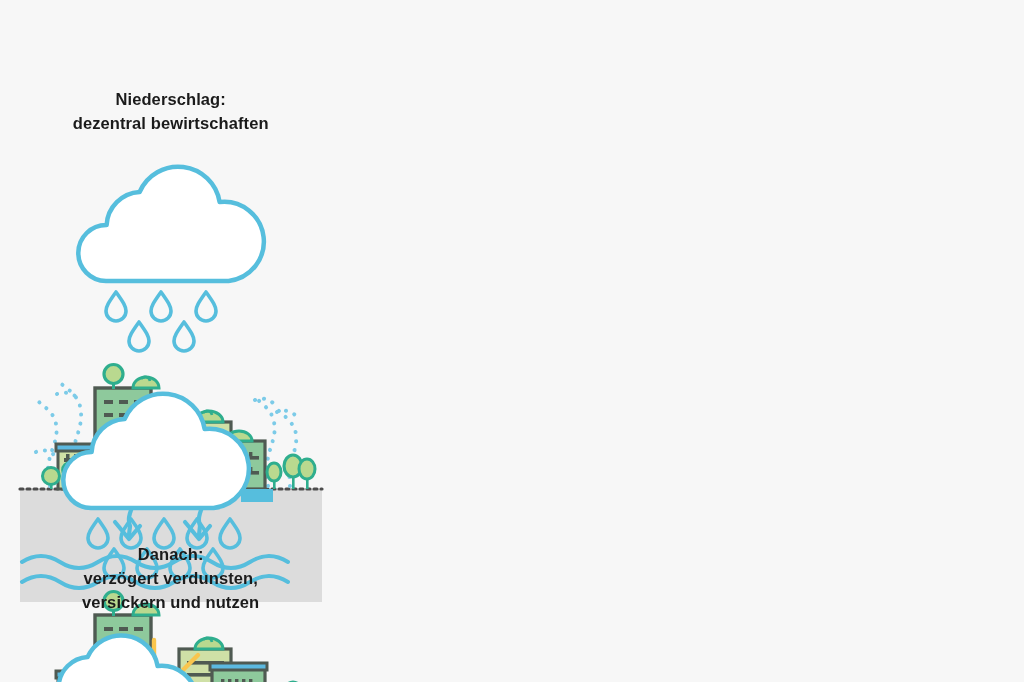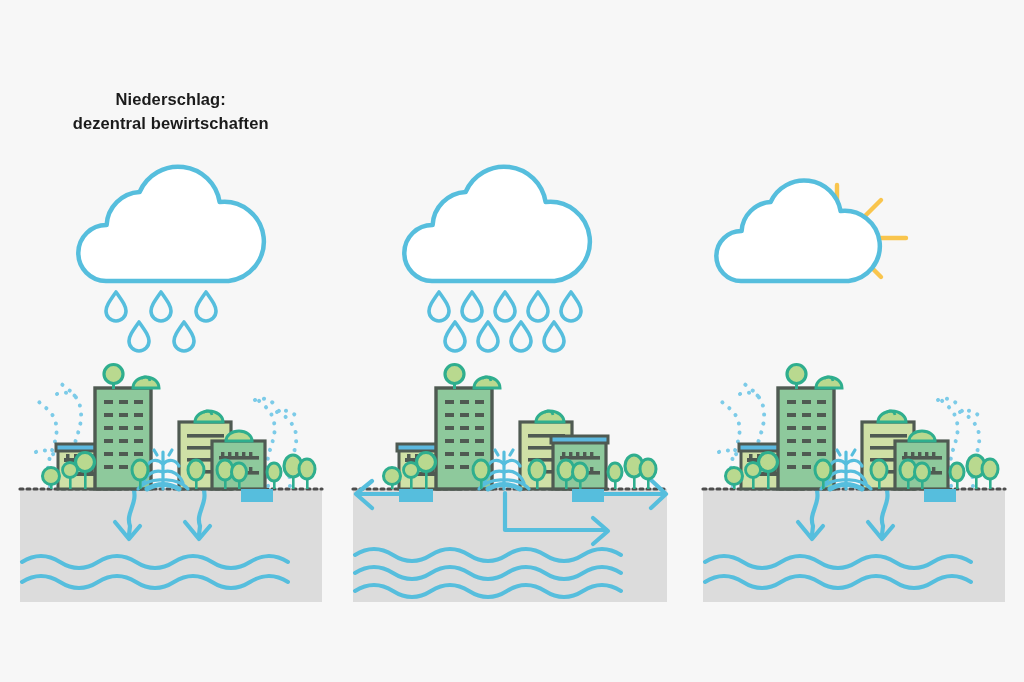--- a/index.html
+++ b/index.html
@@ -20,21 +20,21 @@
     width: 1024px;
     height: 682px;
     background: #f7f7f7;
   }
   .panels {
     position: absolute;
     left: 0; top: 0;
     width: 1024px;
     height: 682px;
     display: flex;
-    flex-direction: row;
+    flex-direction: column;
   }
   .panel {
     position: relative;
     width: 341.33px;
     height: 682px;
   }
   .panel-title {
     position: absolute;
     left: 0;
     top: 88px;
@@ -460,20 +460,23 @@
           </g>
 
           <rect x="58" y="489" width="34" height="13" fill="#56bedd"></rect>
           <rect x="231" y="489" width="32" height="13" fill="#56bedd"></rect>
 
         </svg>
       </div>
     </div>
 
     <div class="panel">
+      <div class="panel-title">Danach:
+verzögert verdunsten,
+versickern und nutzen</div>
 
       <div class="scene">
         <svg width="341.33" height="682" viewBox="0 0 341.33 682">
 
           <g stroke="#f9c54d" stroke-width="4.4" stroke-linecap="round">
             <line x1="154" y1="185" x2="154" y2="212"></line>
             <line x1="110" y1="200" x2="129" y2="219"></line>
             <line x1="198" y1="200" x2="179" y2="219"></line>
             <line x1="196" y1="238" x2="223" y2="238"></line>
             <line x1="179" y1="258" x2="198" y2="277"></line>

